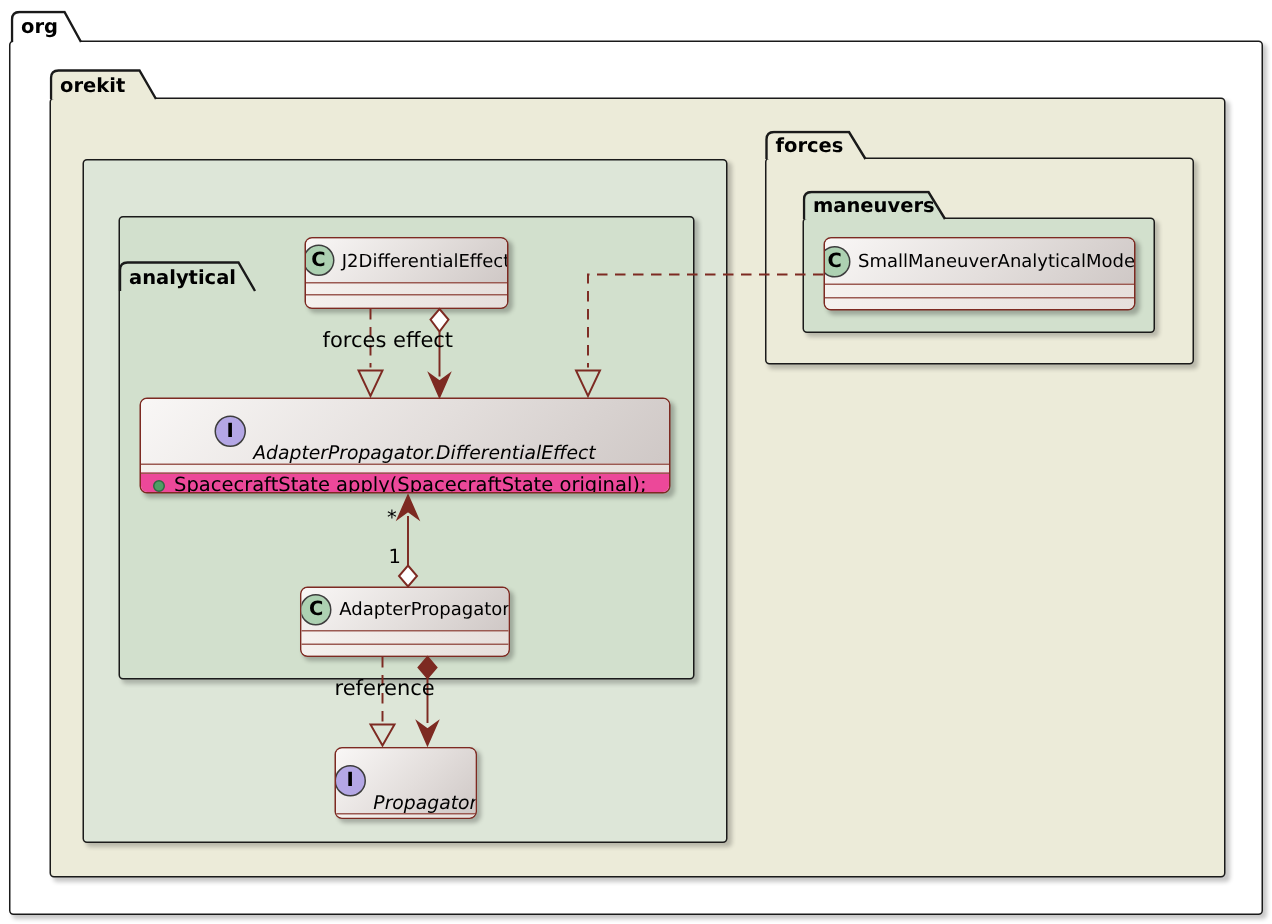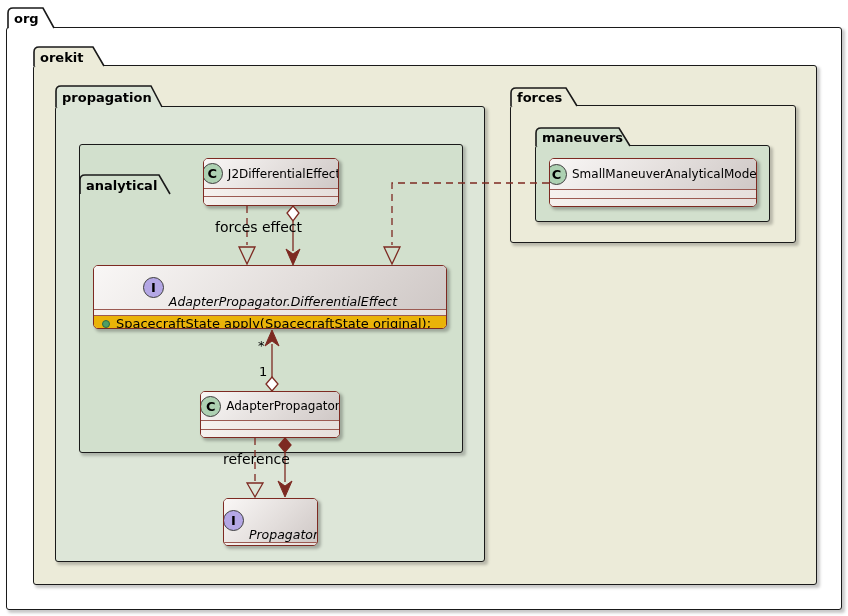--- a/index.html
+++ b/index.html
@@ -43,21 +43,21 @@
   .circ.i{background:#b4a7e5;}
   .uml-comp{
     border-top:1px solid #9b5a52;
     background:linear-gradient(90deg,#f5f1ee 0%,#e6dfdc 100%);
     flex:0 0 auto;
   }
   .uml-comp.fill{flex:1 1 auto;}
   .uml-methods{
     border-top:1px solid #9b5a52;flex:1 1 auto;
     display:flex;align-items:center;gap:6px;padding:0 6px 0 8px;
-    background:#eab308;font-size:13px;white-space:nowrap;
+    background:#ec4899;font-size:13px;white-space:nowrap;
   }
   .vis-dot{
     width:8px;height:8px;border-radius:50%;flex:0 0 auto;
     background:#4f9e64;border:1px solid #2d6a42;box-sizing:border-box;
   }
   
   .edge-label{position:absolute;font-size:14px;white-space:nowrap;}
   .mult-label{position:absolute;font-size:13px;white-space:nowrap;}
   #edges{position:absolute;left:0;top:0;pointer-events:none;}
 </style>
@@ -76,26 +76,20 @@
 
   <div class="pkg-body" style="left:33px;top:65px;width:784px;height:520px;background:#ecebd9;"></div>
   <div class="pkg-tab" style="left:33px;top:46px;">
     <svg width="76" height="21" viewBox="0 0 76 21">
       <path d="M1,20 L1,6 Q1,1 6,1 L60,1 L71,20" fill="#ecebd9" stroke="#1a1a1a" stroke-width="1.6"></path>
     </svg>
     <span class="tab-label">orekit</span>
   </div>
 
   <div class="pkg-body" style="left:55px;top:106px;width:430px;height:456px;background:#dde6d8;"></div>
-  <div class="pkg-tab" style="left:55px;top:85px;">
-    <svg width="112" height="23" viewBox="0 0 112 23">
-      <path d="M1,22 L1,6 Q1,1 6,1 L96,1 L107,22" fill="#dde6d8" stroke="#1a1a1a" stroke-width="1.6"></path>
-    </svg>
-    <span class="tab-label">propagation</span>
-  </div>
 
   <div class="pkg-body" style="left:79px;top:144px;width:384px;height:309px;background:#d2e0cd;"></div>
   <div class="pkg-tab" style="left:79px;top:138px;margin-top:36px;">
     <svg width="96" height="21" viewBox="0 0 96 21">
       <path d="M1,20 L1,6 Q1,1 6,1 L80,1 L91,20" fill="#d2e0cd" stroke="#1a1a1a" stroke-width="1.6"></path>
     </svg>
     <span class="tab-label">analytical</span>
   </div>
 
   <div class="pkg-body" style="left:510px;top:105px;width:286px;height:138px;background:#ecebd9;"></div>

